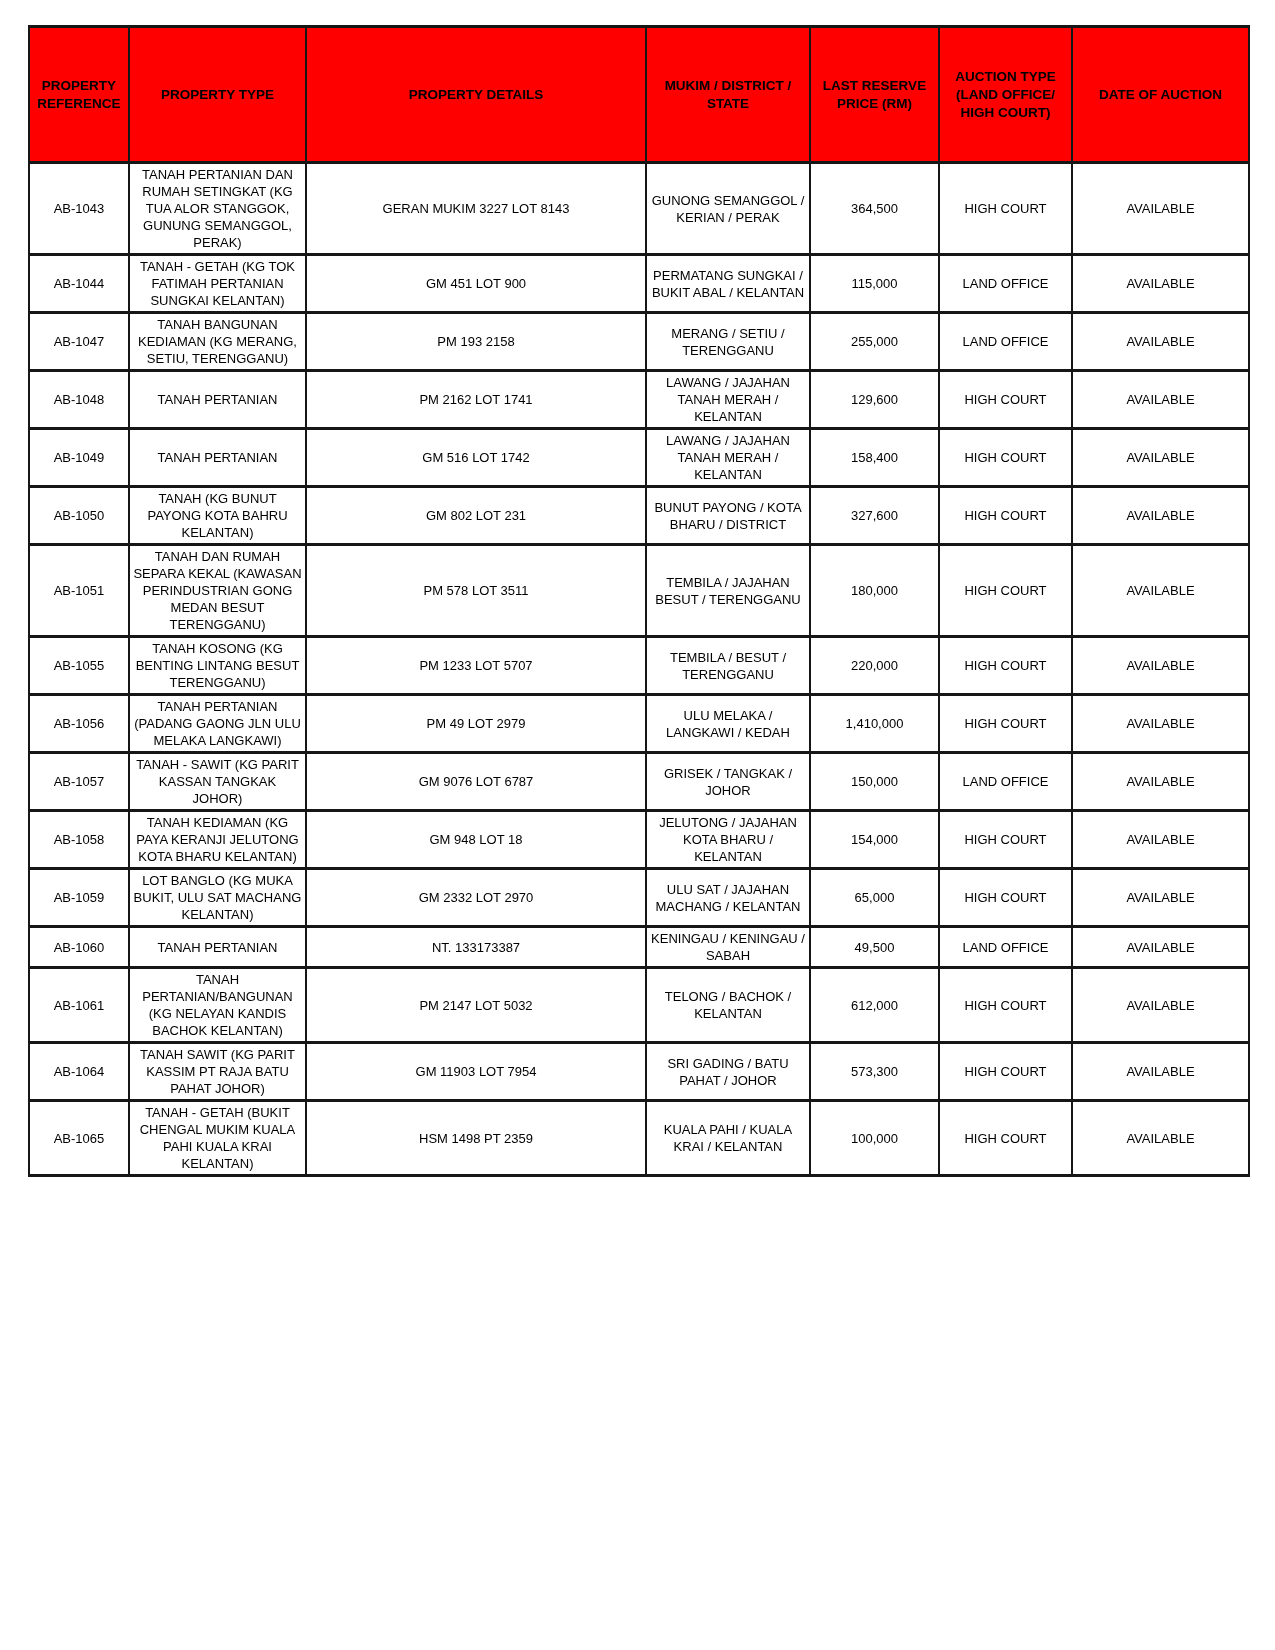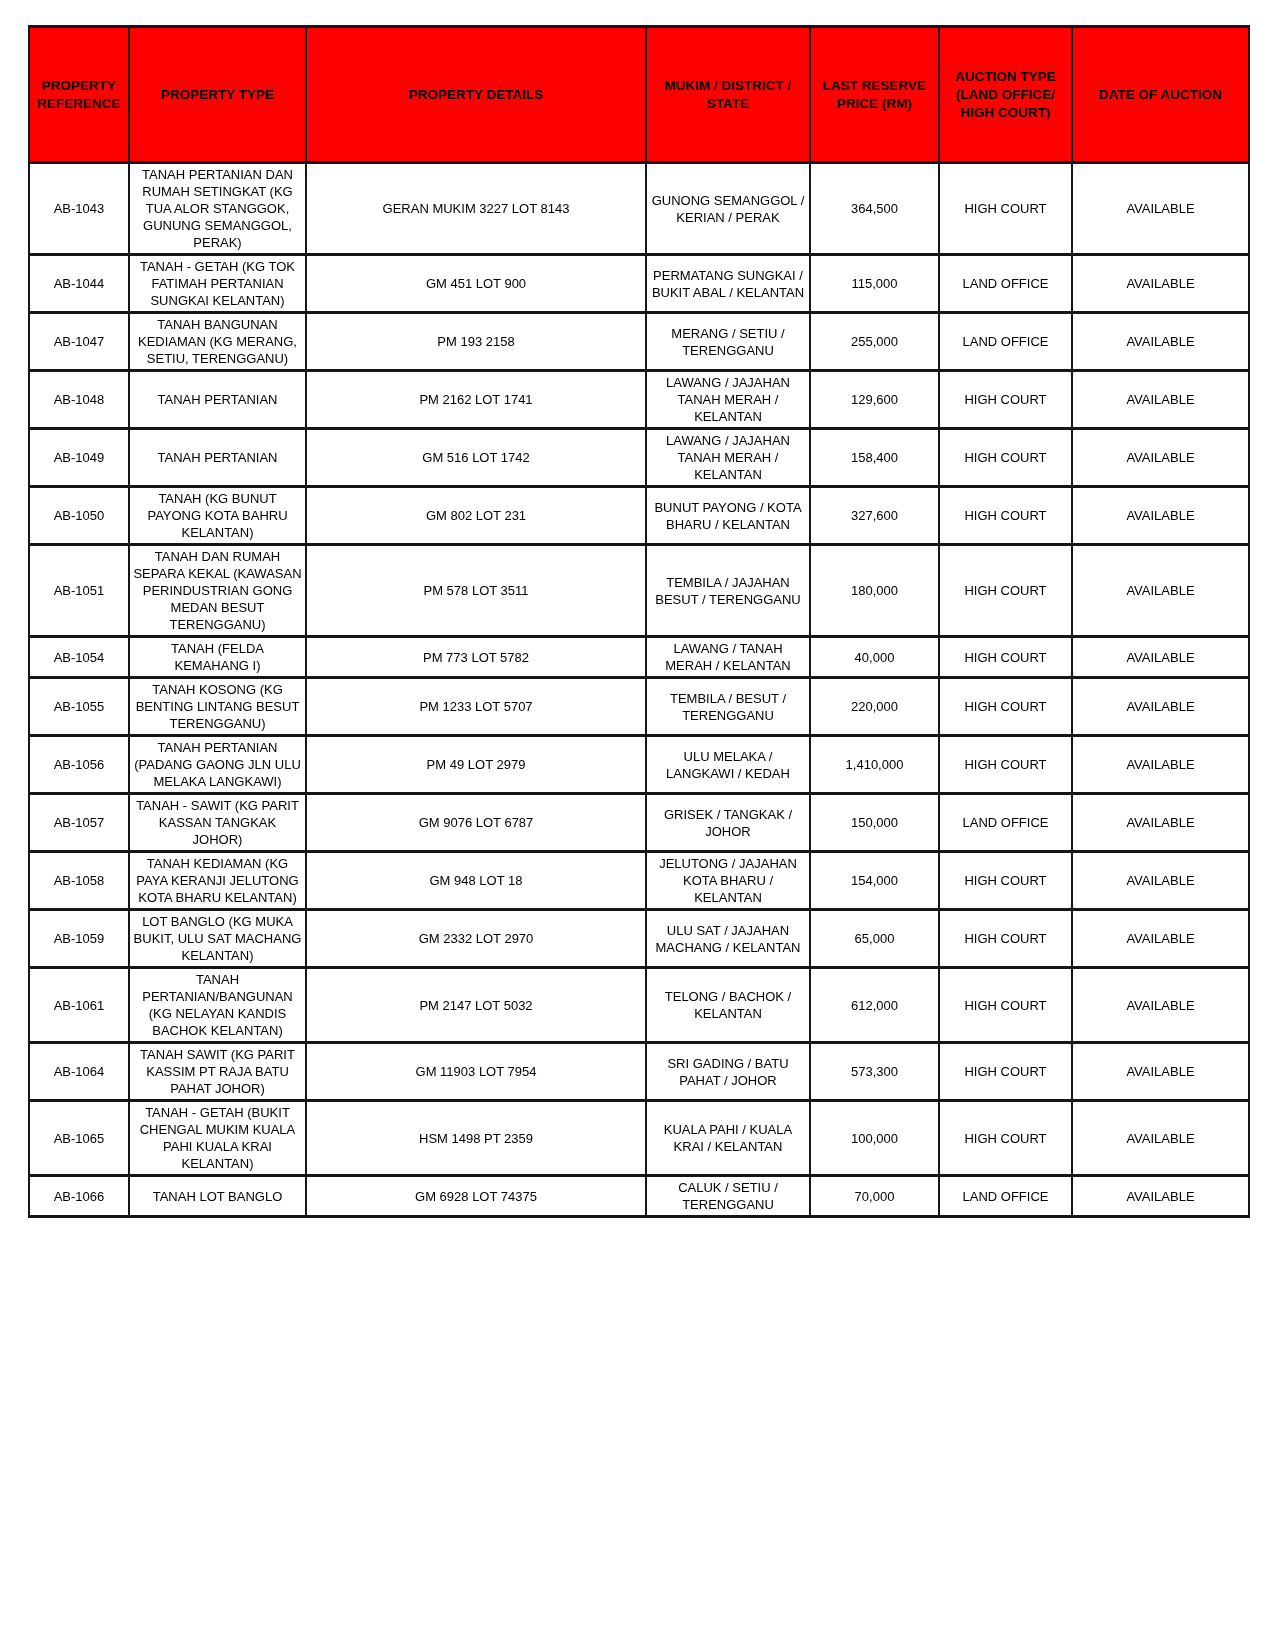--- a/index.html
+++ b/index.html
@@ -118,44 +118,35 @@
           <td>GM 516 LOT 1742</td>
           <td>LAWANG / JAJAHAN TANAH MERAH / KELANTAN</td>
           <td>158,400</td>
           <td>HIGH COURT</td>
           <td>AVAILABLE</td>
         </tr>
         <tr>
           <td>AB-1050</td>
           <td>TANAH (KG BUNUT PAYONG KOTA BAHRU KELANTAN)</td>
           <td>GM 802 LOT 231</td>
-          <td>BUNUT PAYONG / KOTA BHARU / KELANTAN</td>
+          <td>BUNUT PAYONG / KOTA BHARU / DISTRICT</td>
           <td>327,600</td>
           <td>HIGH COURT</td>
           <td>AVAILABLE</td>
         </tr>
         <tr>
           <td>AB-1051</td>
           <td>TANAH DAN RUMAH SEPARA KEKAL (KAWASAN PERINDUSTRIAN GONG MEDAN BESUT TERENGGANU)</td>
           <td>PM 578 LOT 3511</td>
           <td>TEMBILA / JAJAHAN BESUT / TERENGGANU</td>
           <td>180,000</td>
           <td>HIGH COURT</td>
           <td>AVAILABLE</td>
         </tr>
         <tr>
-          <td>AB-1054</td>
-          <td>TANAH (FELDA KEMAHANG I)</td>
-          <td>PM 773 LOT 5782</td>
-          <td>LAWANG / TANAH MERAH / KELANTAN</td>
-          <td>40,000</td>
-          <td>HIGH COURT</td>
-          <td>AVAILABLE</td>
-        </tr>
-        <tr>
           <td>AB-1055</td>
           <td>TANAH KOSONG (KG BENTING LINTANG BESUT TERENGGANU)</td>
           <td>PM 1233 LOT 5707</td>
           <td>TEMBILA / BESUT / TERENGGANU</td>
           <td>220,000</td>
           <td>HIGH COURT</td>
           <td>AVAILABLE</td>
         </tr>
         <tr>
           <td>AB-1056</td>
@@ -187,20 +178,29 @@
         <tr>
           <td>AB-1059</td>
           <td>LOT BANGLO (KG MUKA BUKIT, ULU SAT MACHANG KELANTAN)</td>
           <td>GM 2332 LOT 2970</td>
           <td>ULU SAT / JAJAHAN MACHANG / KELANTAN</td>
           <td>65,000</td>
           <td>HIGH COURT</td>
           <td>AVAILABLE</td>
         </tr>
         <tr>
+          <td>AB-1060</td>
+          <td>TANAH PERTANIAN</td>
+          <td>NT. 133173387</td>
+          <td>KENINGAU / KENINGAU / SABAH</td>
+          <td>49,500</td>
+          <td>LAND OFFICE</td>
+          <td>AVAILABLE</td>
+        </tr>
+        <tr>
           <td>AB-1061</td>
           <td>TANAH PERTANIAN/BANGUNAN (KG NELAYAN KANDIS BACHOK KELANTAN)</td>
           <td>PM 2147 LOT 5032</td>
           <td>TELONG / BACHOK / KELANTAN</td>
           <td>612,000</td>
           <td>HIGH COURT</td>
           <td>AVAILABLE</td>
         </tr>
         <tr>
           <td>AB-1064</td>
@@ -213,24 +213,15 @@
         </tr>
         <tr>
           <td>AB-1065</td>
           <td>TANAH - GETAH (BUKIT CHENGAL MUKIM KUALA PAHI KUALA KRAI KELANTAN)</td>
           <td>HSM 1498 PT 2359</td>
           <td>KUALA PAHI / KUALA KRAI / KELANTAN</td>
           <td>100,000</td>
           <td>HIGH COURT</td>
           <td>AVAILABLE</td>
         </tr>
-        <tr>
-          <td>AB-1066</td>
-          <td>TANAH LOT BANGLO</td>
-          <td>GM 6928 LOT 74375</td>
-          <td>CALUK / SETIU / TERENGGANU</td>
-          <td>70,000</td>
-          <td>LAND OFFICE</td>
-          <td>AVAILABLE</td>
-        </tr>
       </tbody>
   </table>
 </div>
 
 </body></html>

